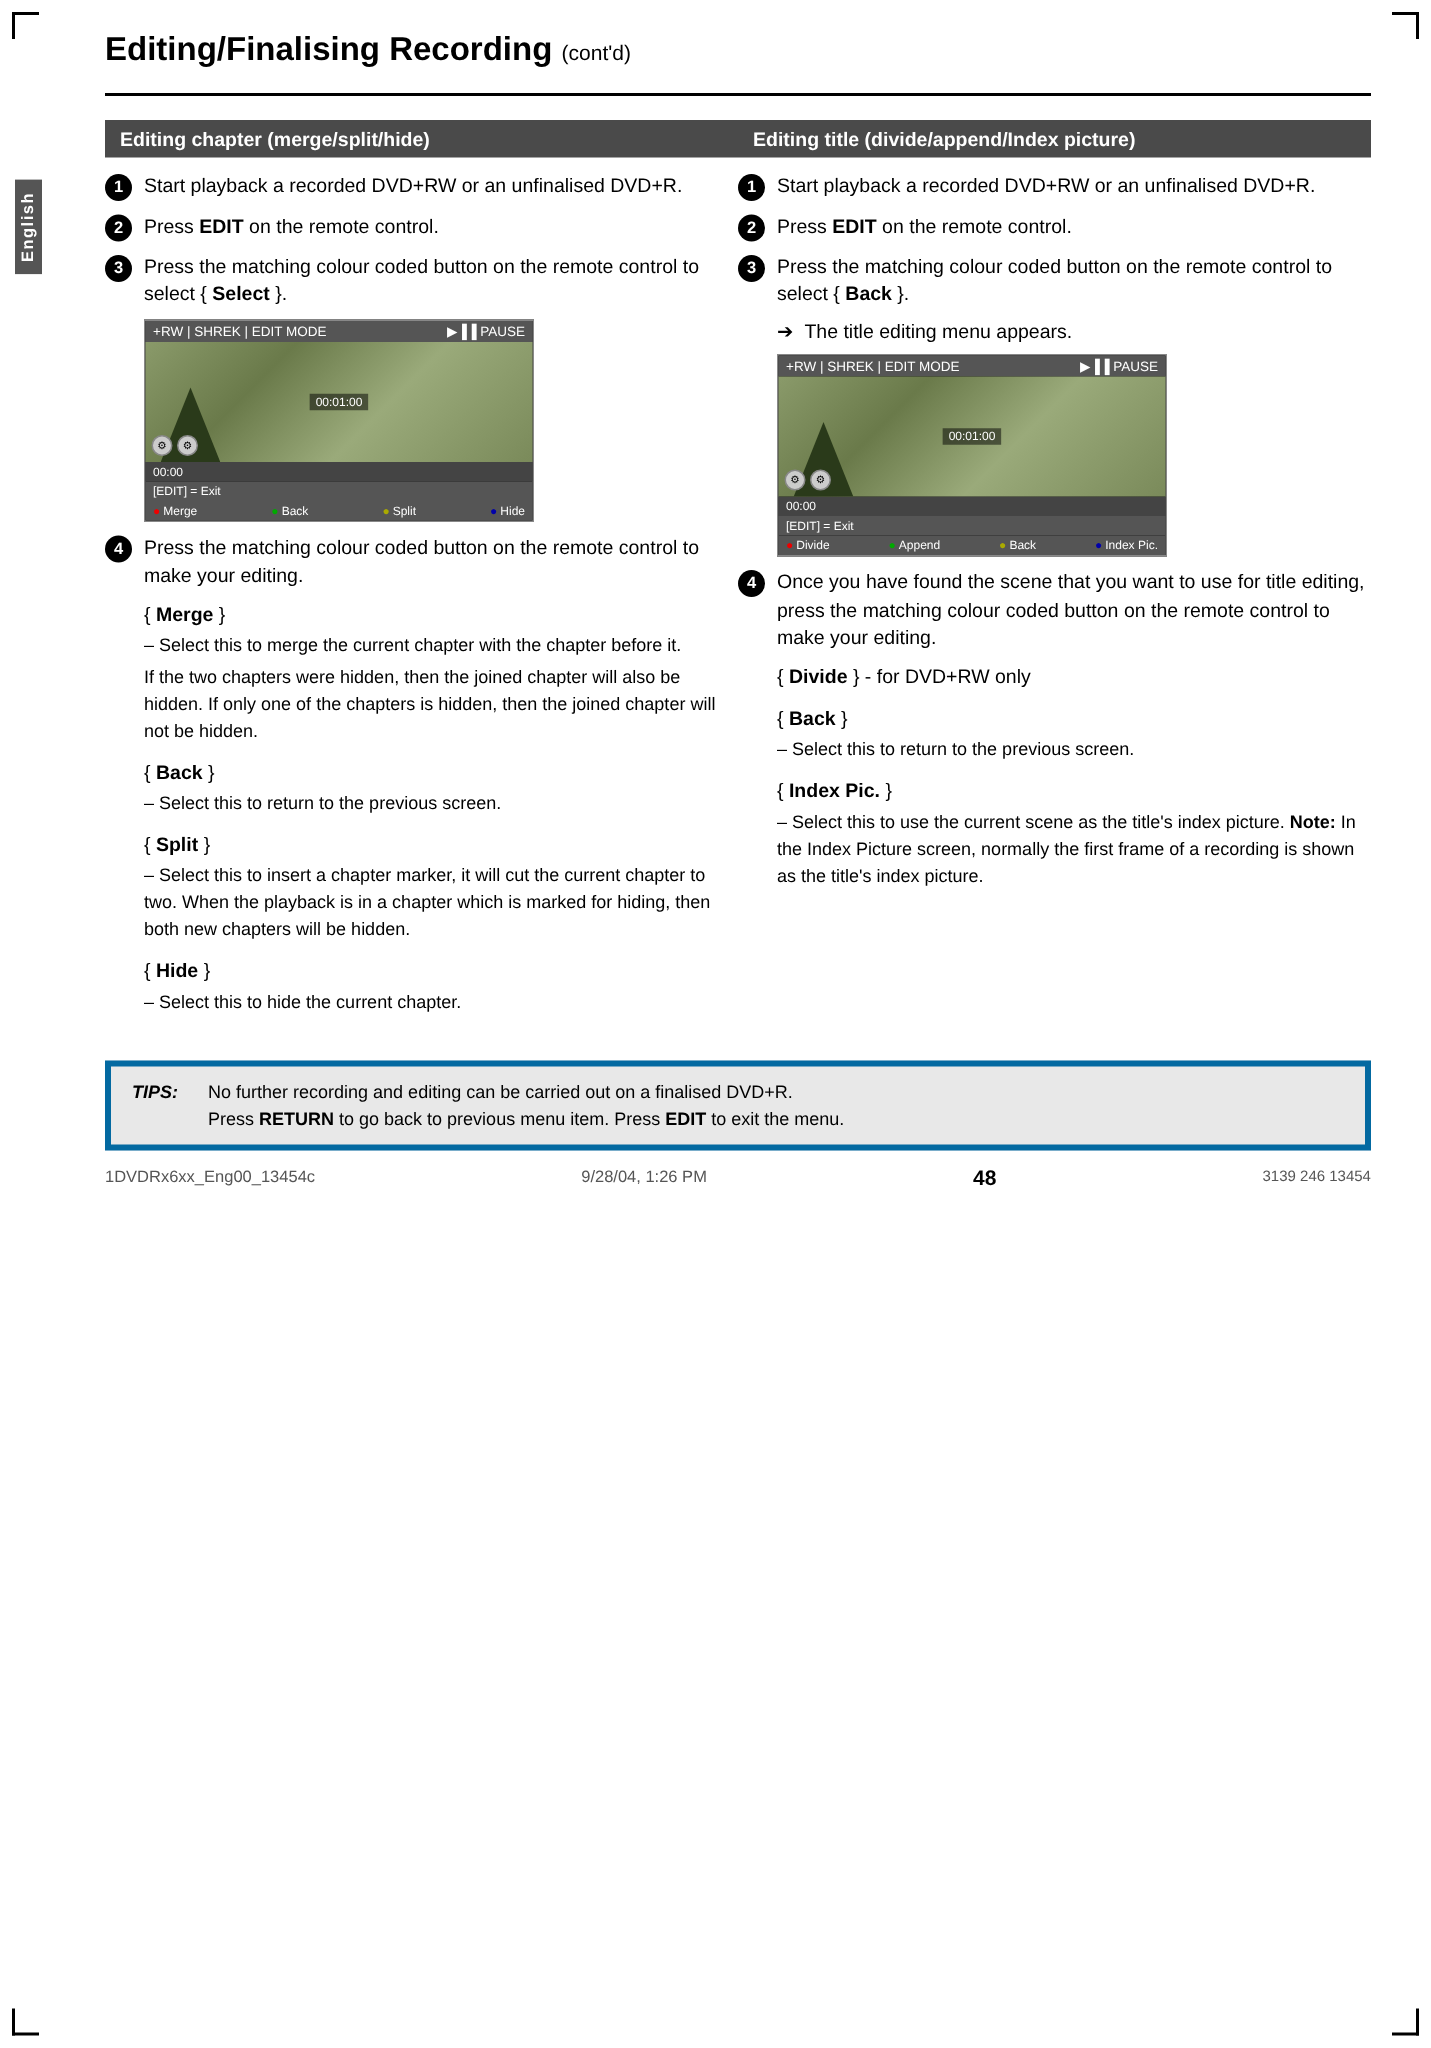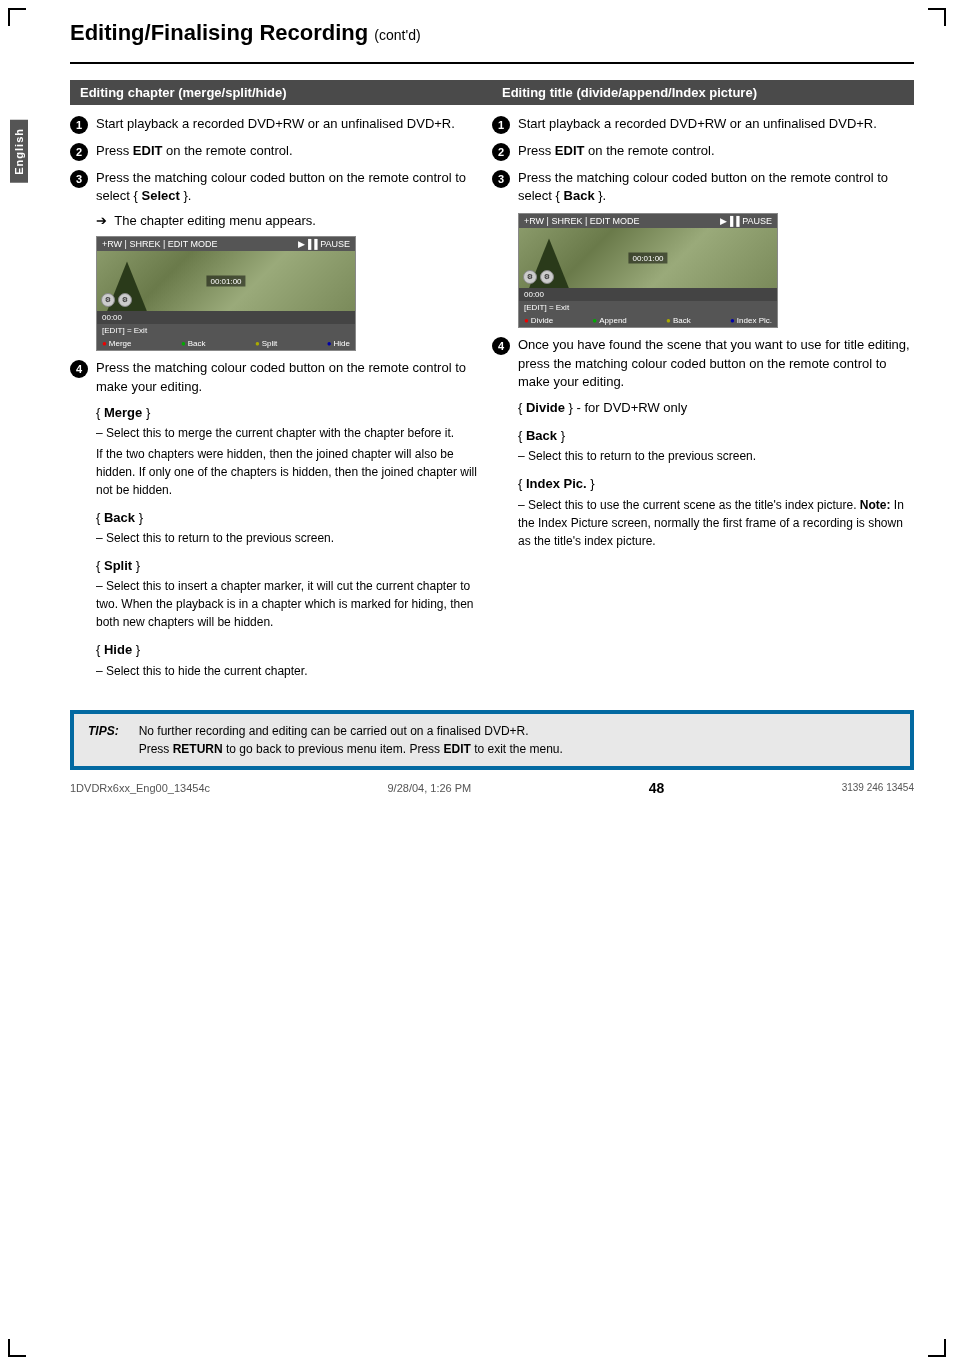--- a/index.html
+++ b/index.html
@@ -142,21 +142,21 @@
       background: #555;
       color: #fff;
       display: flex;
       justify-content: space-between;
       align-items: center;
       padding: 2px 5px;
       font-size: 9px;
     }
     .dvd-screen .screen-image {
       width: 100%;
-      height: 60px;
+      height: 80px;
       background: linear-gradient(135deg, #8a9a6a 0%, #6a7a4a 30%, #9aaa7a 60%, #7a8a5a 100%);
       position: relative;
       overflow: hidden;
       padding-left: 48px;
     }
     .dvd-screen .screen-image .overlay-tree {
       position: absolute;
       bottom: 0;
       left: 10px;
       width: 40px;
@@ -301,23 +301,20 @@
         <div class="step-num">2</div>
         <div class="step-text">Press <strong>EDIT</strong> on the remote control.</div>
       </div>
 
       <div class="step">
         <div class="step-num">3</div>
         <div class="step-text">
           Press the matching colour coded button on the remote control to select { <strong>Select</strong> }.
         </div>
       </div>
-      <div class="step-sub">
-        <span class="arrow-right">➔</span> The chapter editing menu appears.
-      </div>
 
       <div class="dvd-screen">
         <div class="screen-bar">
           <span>+RW | SHREK | EDIT MODE</span>
           <span>▶▐▐ <span>PAUSE</span></span>
         </div>
         <div class="screen-image">
           <div class="overlay-tree"></div>
           <div class="timecode">00:01:00</div>
           <div class="overlay-controls">
@@ -382,20 +379,23 @@
         <div class="step-num">2</div>
         <div class="step-text">Press <strong>EDIT</strong> on the remote control.</div>
       </div>
 
       <div class="step">
         <div class="step-num">3</div>
         <div class="step-text">
           Press the matching colour coded button on the remote control to select { <strong>Back</strong> }.
         </div>
       </div>
+      <div class="step-sub">
+        <span class="arrow-right">➔</span> The title editing menu appears.
+      </div>
 
       <div class="dvd-screen">
         <div class="screen-bar">
           <span>+RW | SHREK | EDIT MODE</span>
           <span>▶▐▐ <span>PAUSE</span></span>
         </div>
         <div class="screen-image">
           <div class="overlay-tree"></div>
           <div class="timecode">00:01:00</div>
           <div class="overlay-controls">

